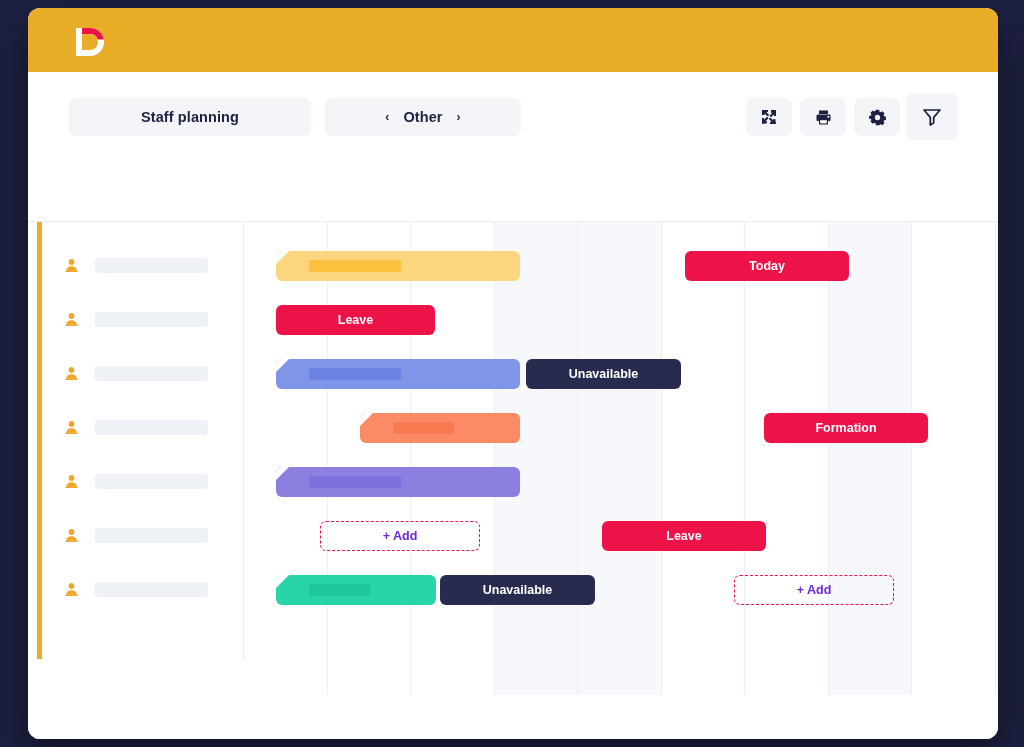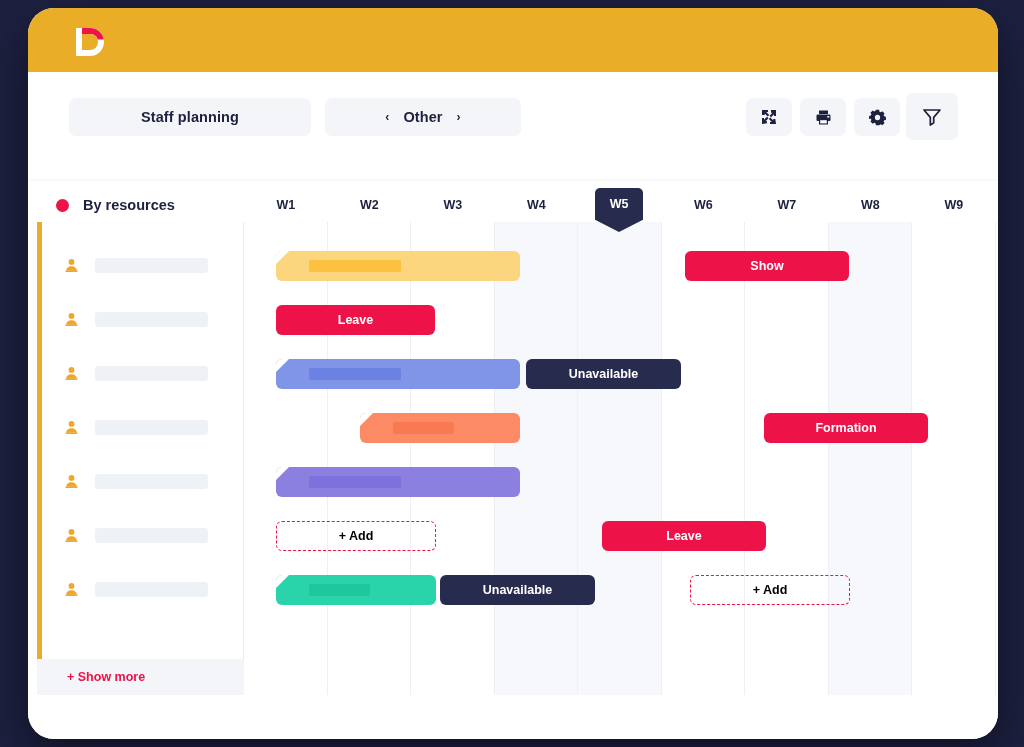--- a/index.html
+++ b/index.html
@@ -15,21 +15,21 @@
     position: relative;
     width: 1024px; height: 747px;
     background: #1d2040;
   }
 
   .card {
     position: absolute;
     left: 28px; top: 8px;
     width: 970px; height: 731px;
     background: #ffffff;
-    border-radius: 26px;
+    border-radius: 12px;
     overflow: hidden;
     box-shadow: 0 18px 48px rgba(0,0,0,.45);
   }
 
   
   .brandbar {
     position: absolute; left: 0; top: 0;
     width: 970px; height: 64px;
     background: #e9ad28;
   }
@@ -181,22 +181,22 @@
     position: absolute; left: 33px; top: 9px;
     height: 12px; border-radius: 2px;
   }
 
   .addbar {
     position: absolute; height: 30px;
     border: 1.6px dashed #ed1248;
     border-radius: 6px;
     background: transparent;
     display: flex; align-items: center; justify-content: center;
-    font-size: 12.5px; font-weight: bold; color: #000000;
-    z-index: 3; cursor: pointer;
+    font-size: 12.5px; font-weight: bold; color: #6d28d9;
+    z-index: 3; cursor: pointer; margin-left: 44px;
   }
 </style>
 </head>
 <body>
 
 <div id="app">
   <div class="card">
 
     <div class="brandbar">
       <svg class="logo" viewBox="0 0 40 40">
@@ -246,37 +246,20 @@
       </button>
 
       <button class="iconbtn" id="btn-filter">
         <svg width="22" height="22" viewBox="0 0 22 22">
           <path d="M3 4 h16 l-6.3 7.4 v5.4 l-3.4 2.2 v-7.6 z" fill="none" stroke="#1d2040" stroke-width="1.7" stroke-linejoin="round"></path>
         </svg>
       </button>
     </div>
 
     <div class="headrow"></div>
-    <div class="headrow-ext">
-      <div class="byres">
-        <span class="reddot"></span>
-        <span class="byres-label">By resources</span>
-      </div>
-      <div id="week-labels">
-          <div class="wlabel" style="left: 228px; width: 83.5px;">W1</div>
-          <div class="wlabel" style="left: 311.5px; width: 83.5px;">W2</div>
-          <div class="wlabel" style="left: 395px; width: 83.5px;">W3</div>
-          <div class="wlabel" style="left: 478.5px; width: 83.5px;">W4</div>
-          <div class="wbadge" style="left: 579px;">W5</div>
-          <div class="wlabel" style="left: 645.5px; width: 83.5px;">W6</div>
-          <div class="wlabel" style="left: 729px; width: 83.5px;">W7</div>
-          <div class="wlabel" style="left: 812.5px; width: 83.5px;">W8</div>
-          <div class="wlabel" style="left: 896px; width: 83.5px;">W9</div>
-        </div>
-    </div>
 
     <div class="body">
       <div class="leftrail"></div>
 
       <div class="leftpane">
         <div id="resource-rows">
             <div class="res-row" style="top: 16px;">
               <svg class="person-ico" viewBox="0 0 16 16">
                 <circle cx="8" cy="4.2" r="3.1" fill="#f0a62a"></circle>
                 <path d="M2.4 13.4c0-2.9 2.5-4.6 5.6-4.6s5.6 1.7 5.6 4.6z" fill="#f0a62a"></path>
@@ -328,41 +311,40 @@
               <svg class="person-ico" viewBox="0 0 16 16">
                 <circle cx="8" cy="4.2" r="3.1" fill="#f0a62a"></circle>
                 <path d="M2.4 13.4c0-2.9 2.5-4.6 5.6-4.6s5.6 1.7 5.6 4.6z" fill="#f0a62a"></path>
                 <rect x="1.6" y="13.1" width="12.8" height="1.9" rx="0.9" fill="#f0a62a"></rect>
               </svg>
               <span class="ghostbar"></span>
             </div>
           </div>
       </div>
 
-      <div class="showmore">+ Show more</div>
 
       <div class="gridpane">
         <div id="grid-cols">
             <div class="gcol" style="left: 0px; width: 83.5px;"></div>
             <div class="gcol" style="left: 83.5px; width: 83.5px;"></div>
             <div class="gcol" style="left: 167px; width: 83.5px;"></div>
             <div class="gcol shaded" style="left: 250.5px; width: 83.5px;"></div>
             <div class="gcol shaded" style="left: 334px; width: 83.5px;"></div>
             <div class="gcol" style="left: 417.5px; width: 83.5px;"></div>
             <div class="gcol" style="left: 501px; width: 83.5px;"></div>
             <div class="gcol shaded" style="left: 584.5px; width: 83.5px;"></div>
             <div class="gcol" style="left: 668px; width: 83.5px;"></div>
           </div>
         <div id="task-bars">
             <div class="bar" style="left: 32px; width: 244px; top: 29px; background: rgb(252, 214, 126);">
               <span class="fold"></span>
               <span class="inner" style="background: rgb(251, 193, 63); width: 92px;"></span>
             </div>
             <div class="bar" style="left: 441px; width: 164px; top: 29px; background: rgb(237, 18, 72);">
-              <span>Show</span>
+              <span>Today</span>
             </div>
             <div class="bar" style="left: 32px; width: 159px; top: 83px; background: rgb(237, 18, 72);">
               <span>Leave</span>
             </div>
             <div class="bar" style="left: 32px; width: 244px; top: 137px; background: rgb(128, 148, 232);">
               <span class="fold"></span>
               <span class="inner" style="background: rgb(107, 130, 226); width: 92px;"></span>
             </div>
             <div class="bar" style="left: 282px; width: 155px; top: 137px; background: rgb(39, 43, 77);">
               <span>Unavailable</span>

